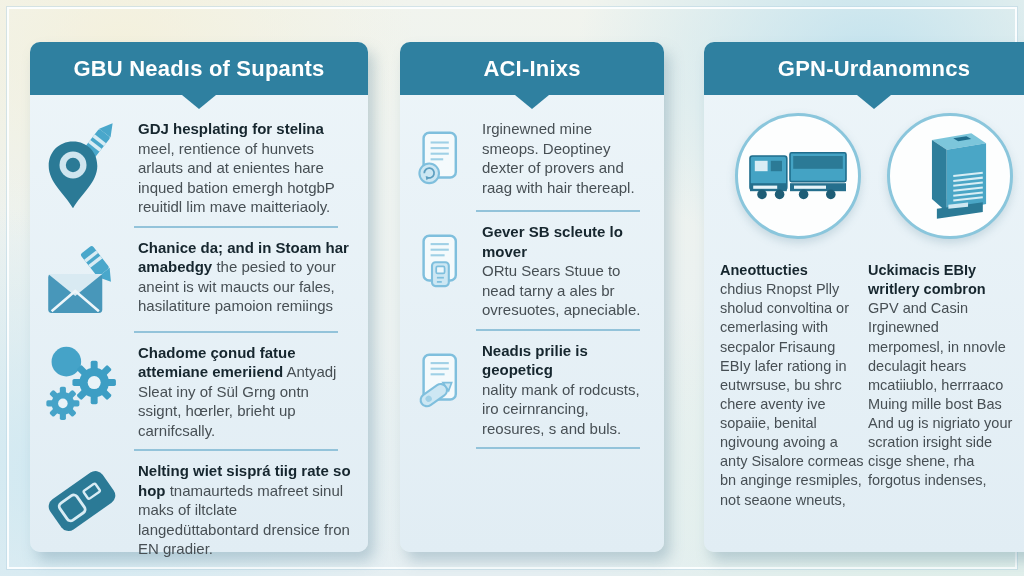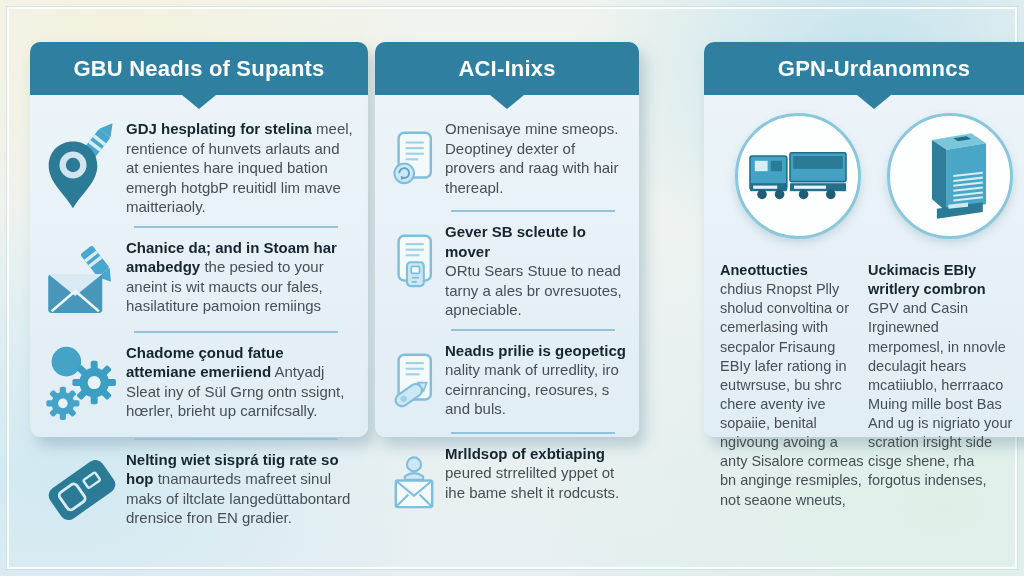--- a/index.html
+++ b/index.html
@@ -11,36 +11,36 @@
       radial-gradient(520px 380px at 6% 82%, rgba(203,231,242,0.8), rgba(203,231,242,0) 70%),
       radial-gradient(420px 300px at 12% 8%, rgba(244,240,219,0.9), rgba(244,240,219,0) 70%),
       radial-gradient(560px 360px at 92% 88%, rgba(222,239,231,0.9), rgba(222,239,231,0) 72%),
       linear-gradient(#f1f4ee, #e6eff2);
   }
   .outer-frame{
     position:absolute;inset:7px;border:2px solid rgba(252,254,254,0.95);
     outline:1px solid rgba(185,214,228,0.55);pointer-events:none;
   }
   .panel{
-    position:absolute;top:42px;height:395px;border-radius:10px;
+    position:absolute;top:42px;height:510px;border-radius:10px;
     background:linear-gradient(#edf5f9,#e1edf4);
     box-shadow:6px 9px 14px rgba(96,138,158,0.35);
   }
   .panel-header{
     position:relative;height:53px;border-radius:10px 10px 0 0;
     background:#2f80a0;color:#ffffff;display:flex;align-items:center;justify-content:center;
     font-weight:bold;font-size:22px;letter-spacing:0.2px;
   }
   .notch{
     position:absolute;left:50%;top:53px;transform:translateX(-50%);
     width:0;height:0;border-left:17px solid transparent;border-right:17px solid transparent;
     border-top:14px solid #2f80a0;z-index:2;
   }
   .panel-body{padding:24px 12px 10px 10px;display:flex;flex-direction:column;}
-  .item{display:flex;gap:2px;align-items:flex-start;}
+  .item{display:flex;gap:14px;align-items:flex-start;}
   .icon-box{flex:none;display:flex;justify-content:center;align-items:flex-start;}
   .p1 .icon-box{width:84px;}
   .p2 .icon-box{width:58px;}
   .item-text{font-size:15px;line-height:1.3;color:#474f54;margin:0;}
   .item-text b{color:#16262e;}
   .tblock{display:block;}
   .sep{height:2px;background:#93c3da;border:none;}
   .p1 .sep{margin:9px 18px 10px 94px;}
   .p2 .sep{margin:9px 12px 10px 66px;}
   .circles-row{display:flex;justify-content:space-evenly;align-items:center;padding:18px 6px 6px 6px;}
@@ -140,41 +140,41 @@
             <rect x="58" y="38" width="18" height="12" rx="2" fill="none" stroke="#d8ecf4" stroke-width="3"></rect>
           </g>
         </svg>
       </div>
       <p class="item-text"><b>Nelting wiet sisprá tiig rate so hop</b> <span>tnamaurteds mafreet sinul maks of iltclate langedüttabontard drensice fron EN gradier.</span></p>
     </div>
 
   </div>
 </div>
 
-<div class="panel p2" style="left:375px;width:264px;">
+<div class="panel p2" style="left:400px;width:264px;">
   <div class="panel-header">
     <span>ACI-Inixs</span>
     <div class="notch"></div>
   </div>
   <div class="panel-body">
 
     <div class="item">
       <div class="icon-box">
         <svg width="56" height="82" viewBox="0 0 80 86">
           <rect x="18" y="4" width="46" height="64" rx="8" fill="#f4fafc" stroke="#7fbfdd" stroke-width="3.5"></rect>
           <line x1="28" y1="18" x2="54" y2="18" stroke="#9fd0e6" stroke-width="3"></line>
           <line x1="28" y1="26" x2="54" y2="26" stroke="#9fd0e6" stroke-width="3"></line>
           <line x1="28" y1="34" x2="54" y2="34" stroke="#9fd0e6" stroke-width="3"></line>
           <line x1="28" y1="42" x2="46" y2="42" stroke="#9fd0e6" stroke-width="3"></line>
           <circle cx="26" cy="62" r="14" fill="#cde7f3" stroke="#7fbfdd" stroke-width="3"></circle>
           <path d="M19 62 a7 7 0 1 1 4 6" fill="none" stroke="#5d9fc0" stroke-width="2.5"></path>
           <polygon points="21,66 27,68 22,72" fill="#5d9fc0"></polygon>
         </svg>
       </div>
-      <p class="item-text"><span>Omenisaye mine smeops. Deoptiney dexter of provers and raag with hair thereapl.</span></p>
+      <p class="item-text"><span>Irginewned mine smeops. Deoptiney dexter of provers and raag with hair thereapl.</span></p>
     </div>
     <div class="sep"></div>
 
     <div class="item">
       <div class="icon-box">
         <svg width="56" height="82" viewBox="0 0 80 86">
           <rect x="18" y="4" width="46" height="64" rx="8" fill="#f4fafc" stroke="#7fbfdd" stroke-width="3.5"></rect>
           <line x1="28" y1="16" x2="54" y2="16" stroke="#9fd0e6" stroke-width="3"></line>
           <line x1="28" y1="24" x2="54" y2="24" stroke="#9fd0e6" stroke-width="3"></line>
           <line x1="28" y1="32" x2="48" y2="32" stroke="#9fd0e6" stroke-width="3"></line>
@@ -195,37 +195,24 @@
           <line x1="28" y1="16" x2="54" y2="16" stroke="#9fd0e6" stroke-width="3"></line>
           <line x1="28" y1="24" x2="54" y2="24" stroke="#9fd0e6" stroke-width="3"></line>
           <line x1="28" y1="32" x2="48" y2="32" stroke="#9fd0e6" stroke-width="3"></line>
           <g transform="rotate(-35 34 62)">
             <rect x="12" y="52" width="42" height="18" rx="9" fill="#cde7f3" stroke="#7fbfdd" stroke-width="3"></rect>
             <circle cx="24" cy="61" r="4.5" fill="#9fd0e6"></circle>
             <polygon points="54,54 64,61 54,68" fill="#cde7f3" stroke="#7fbfdd" stroke-width="2.5"></polygon>
           </g>
         </svg>
       </div>
-      <p class="item-text"><b class="tblock">Neadıs prilie is geopeticg</b><span>nality mank of urredlity, iro ceirnrancing, reosures, s and buls.</span></p>
-    </div>
-    <div class="sep"></div>
-
-    <div class="item">
-      <div class="icon-box">
-        <svg width="56" height="80" viewBox="0 0 80 86">
-          <circle cx="40" cy="15" r="10" fill="#cde7f3" stroke="#7fbfdd" stroke-width="3"></circle>
-          <path d="M27 32 q13 -9 26 0 l0 5 -26 0 z" fill="#cde7f3" stroke="#7fbfdd" stroke-width="3"></path>
-          <rect x="14" y="38" width="52" height="38" rx="3" fill="#f4fafc" stroke="#7fbfdd" stroke-width="3.5"></rect>
-          <polyline points="14,38 40,60 66,38" fill="none" stroke="#7fbfdd" stroke-width="3"></polyline>
-          <line x1="14" y1="76" x2="32" y2="58" stroke="#7fbfdd" stroke-width="3"></line>
-          <line x1="66" y1="76" x2="48" y2="58" stroke="#7fbfdd" stroke-width="3"></line>
-        </svg>
-      </div>
-      <p class="item-text"><b class="tblock">Mrlldsop of exbtiaping</b><span>peured strrelilted yppet ot ihe bame shelt it rodcusts.</span></p>
-    </div>
+      <p class="item-text"><b class="tblock">Neadıs prilie is geopeticg</b><span>nality mank of rodcusts, iro ceirnrancing, reosures, s and buls.</span></p>
+    </div>
+    <div class="sep"></div>
+
 
   </div>
 </div>
 
 <div class="panel p3" style="left:704px;width:340px;">
   <div class="panel-header">
     <span>GPN-Urdanomncs</span>
     <div class="notch"></div>
   </div>
 

